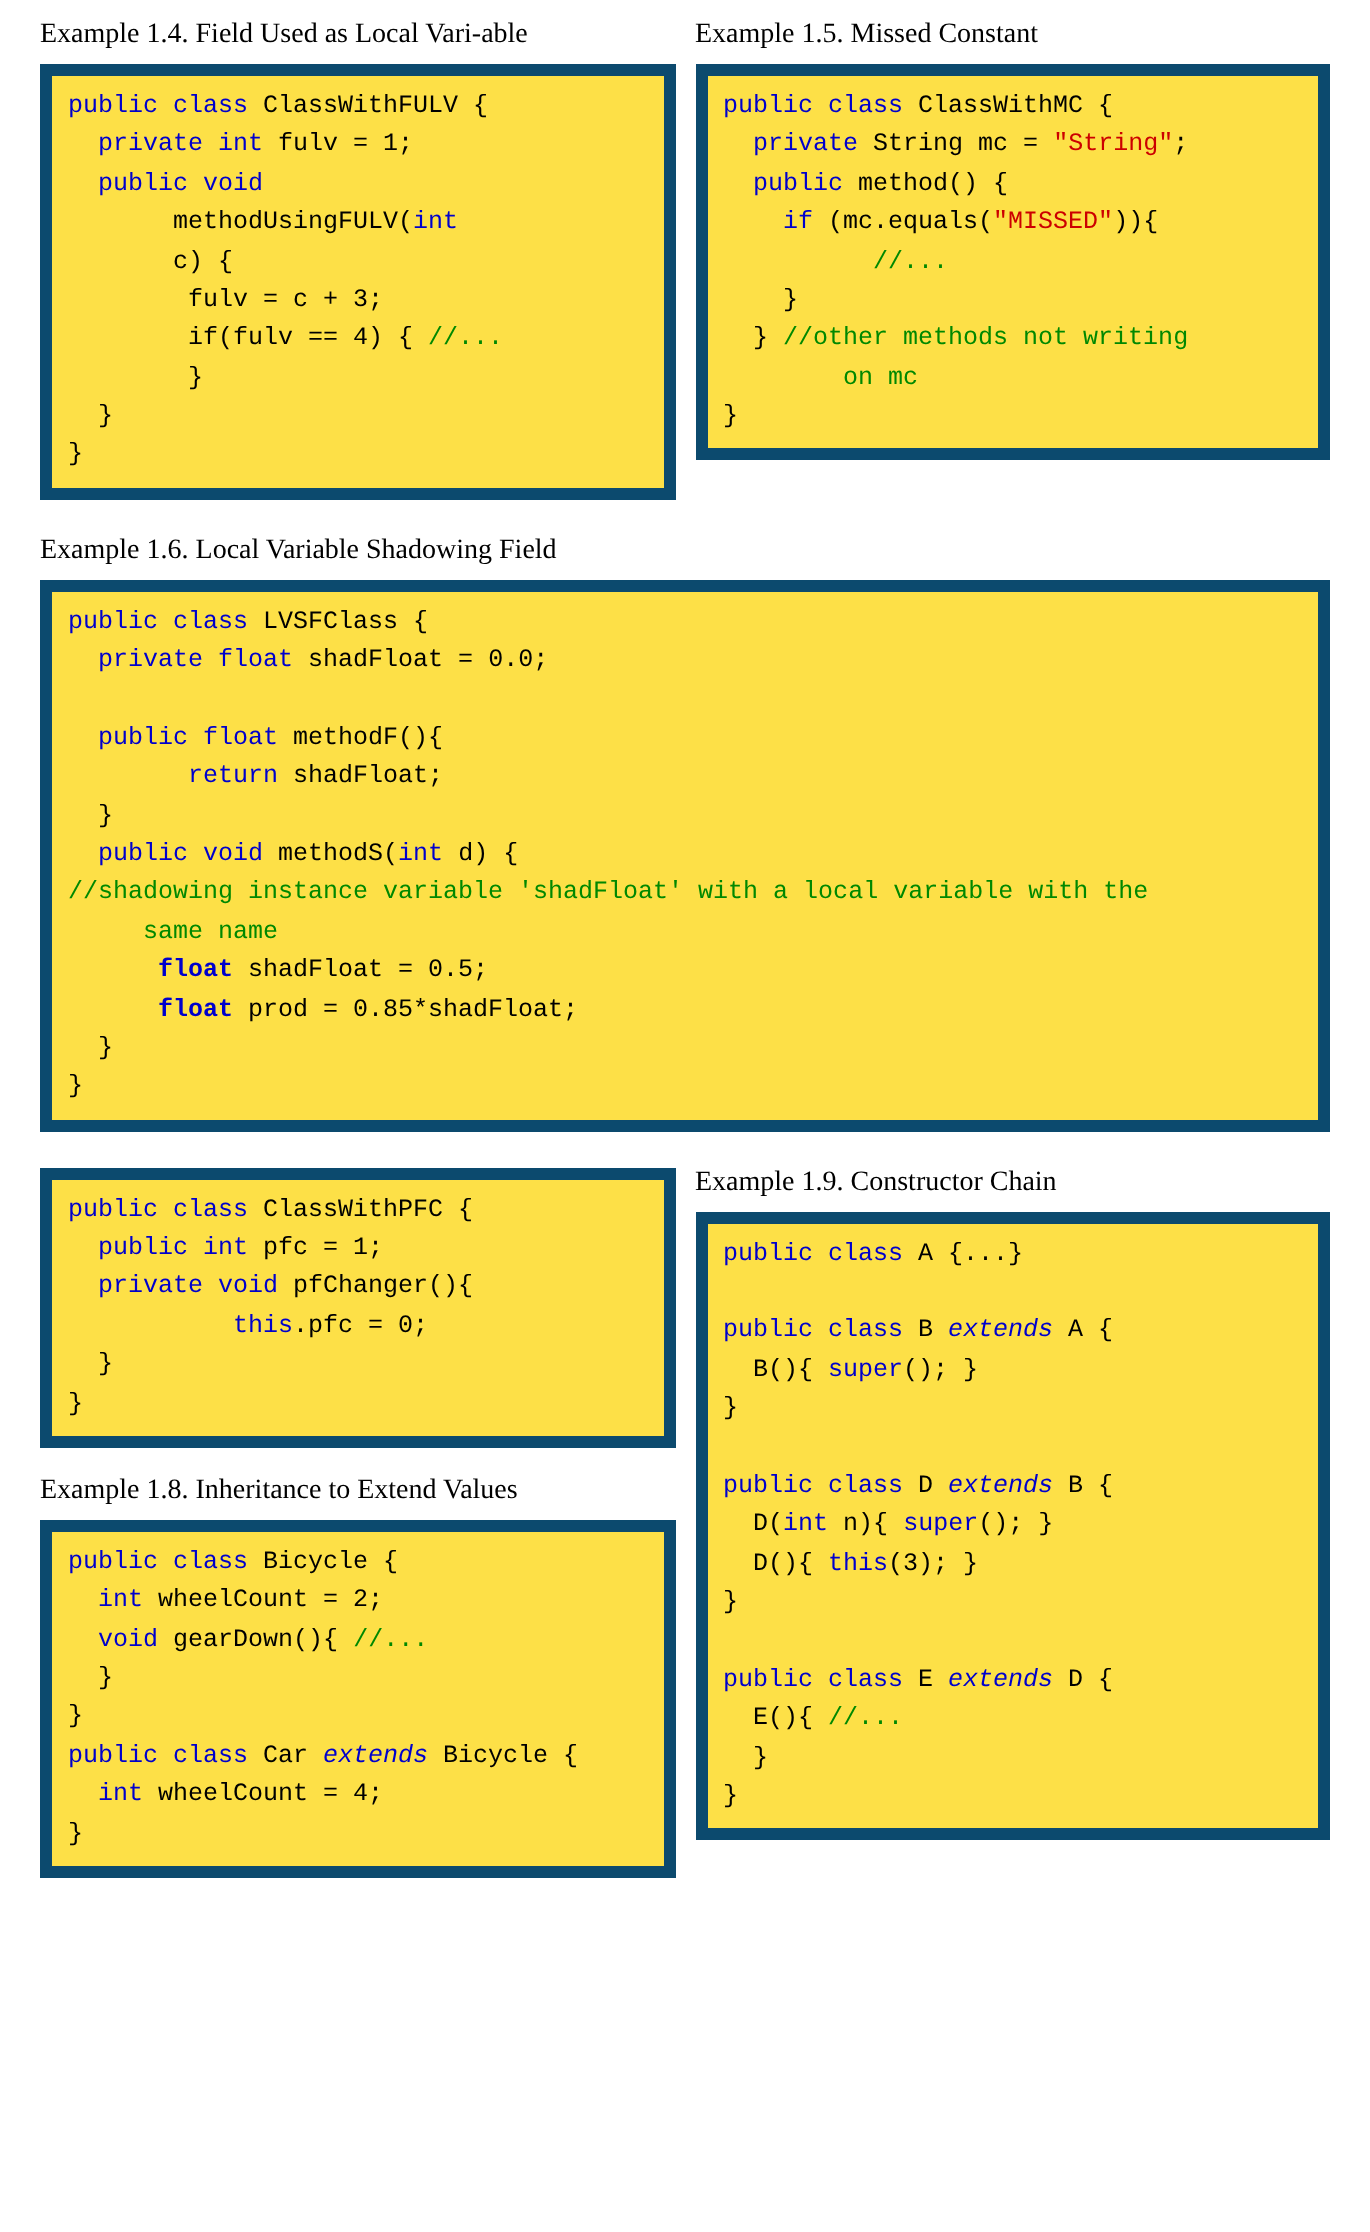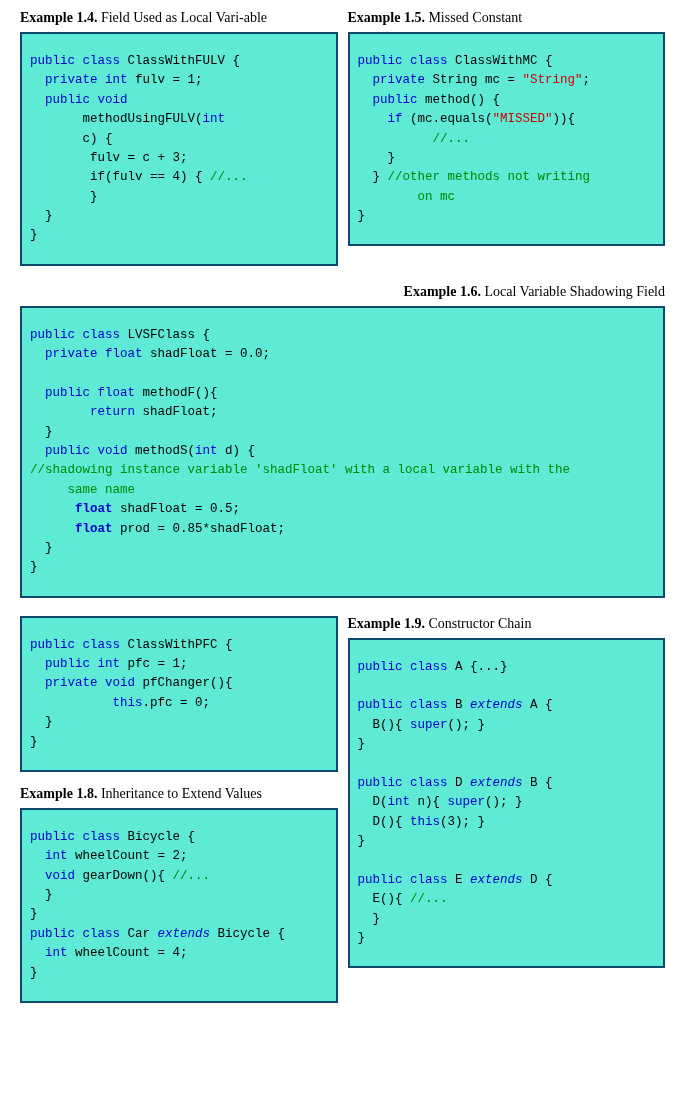--- a/index.html
+++ b/index.html
@@ -13,38 +13,38 @@
     }
     .section {
       margin-bottom: 18px;
     }
     .example-title {
       font-family: 'Times New Roman', Times, serif;
       font-size: 14px;
       margin-bottom: 6px;
     }
     .example-title strong {
-      font-weight: bold;
+      font-weight: normal;
       margin-top: 35px;
     }
     .two-col {
       display: flex;
       gap: 10px;
       margin-bottom: 18px;
     }
     .two-col .col {
       flex: 1;
     }
     .code-box {
-      border: 2px solid #0c4a6e;
-      padding: 18px 8px;
+      border: 6px solid #0c4a6e;
+      padding: 6px 8px;
       font-family: 'Courier New', Courier, monospace;
       font-size: 12.5px;
       line-height: 1.55;
-      background: #5eead4;
+      background: #fde047;
     }
     .kw-public { color: #0000cc; }
     .kw-private { color: #0000cc; }
     .kw-void { color: #0000cc; }
     .kw-int { color: #0000cc; }
     .kw-float { color: #0000cc; font-weight: bold; }
     .kw-return { color: #0000cc; }
     .kw-this { color: #0000cc; }
     .kw-if { color: #0000cc; }
     .kw-extends { color: #0000cc; font-style: italic; }
@@ -91,21 +91,21 @@
           <span class="comment">//...</span>
     }
   } <span class="comment">//other methods not writing
         on mc</span>
 }</pre>
     </div>
   </div>
 </div>
 
 <div class="section">
-  <div class="example-title" style="text-align:right;">
+  <div class="example-title" style="text-align:left;">
     <strong>Example 1.6.</strong> Local Variable Shadowing Field
   </div>
   <div class="code-box full-width">
     <pre><span class="kw-public">public class</span> LVSFClass {
   <span class="kw-private">private float</span> shadFloat = 0.0;
 
   <span class="kw-public">public float</span> methodF(){
         <span class="kw-return">return</span> shadFloat;
   }
   <span class="kw-public">public void</span> methodS(<span class="kw-int">int</span> d) {

